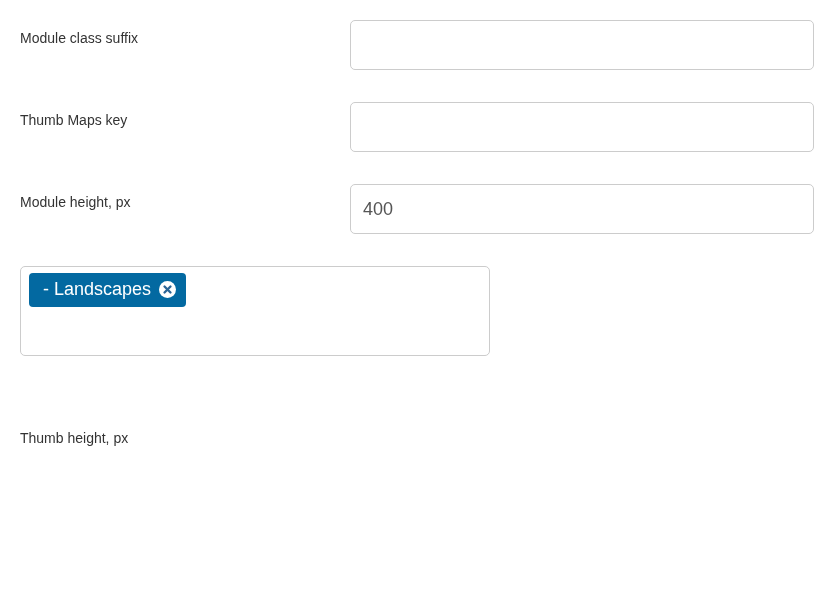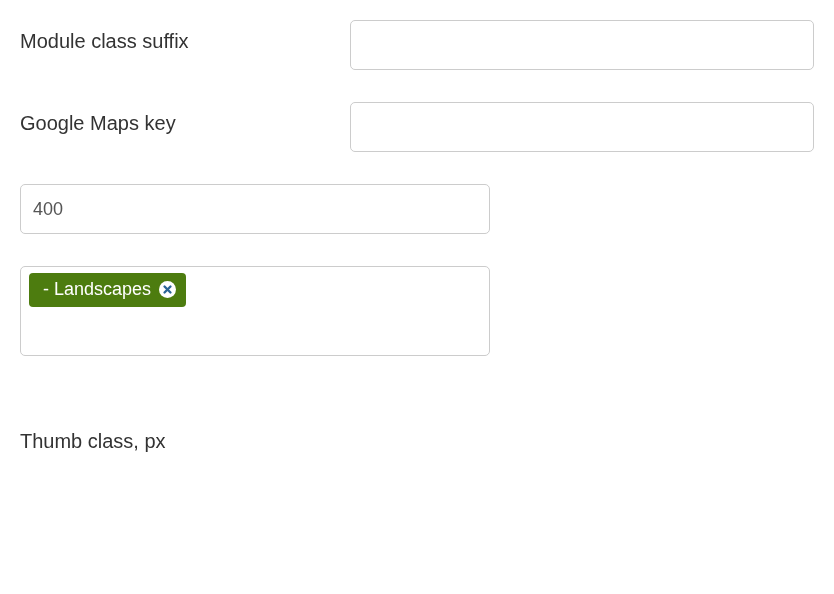--- a/index.html
+++ b/index.html
@@ -21,21 +21,21 @@
       margin-bottom: 32px;
     }
     .form-row:last-child {
       margin-bottom: 0;
     }
     .form-label {
       width: 330px;
       flex-shrink: 0;
       padding-top: 10px;
       color: #333;
-      font-size: 20px;
+      font-size: 14px;
       font-weight: 400;
     }
     .form-control {
       flex: 1;
     }
     .text-input {
       width: 100%;
       max-width: 470px;
       height: 44px;
       padding: 24px 12px;
@@ -55,21 +55,21 @@
       border-radius: 5px;
       background: #fff;
       display: flex;
       flex-wrap: wrap;
       align-items: flex-start;
       gap: 4px;
     }
     .tag {
       display: inline-flex;
       align-items: center;
-      background: #4d7c0f;
+      background: #0369a1;
       color: #fff;
       padding: 6px 10px 6px 14px;
       border-radius: 4px;
       font-size: 18px;
       line-height: 1.2;
       gap: 8px;
     }
     .tag-remove {
       display: inline-flex;
       align-items: center;
@@ -86,27 +86,28 @@
 <body>
 
 <div class="form-row">
   <label class="form-label">Module class suffix</label>
   <div class="form-control">
     <input type="text" class="text-input" value="" style="">
   </div>
 </div>
 
 <div class="form-row">
-  <label class="form-label">Google Maps key</label>
+  <label class="form-label">Thumb Maps key</label>
   <div class="form-control">
     <input type="text" class="text-input" value="" style="">
   </div>
 </div>
 
 <div class="form-row">
+  <label class="form-label">Module height, px</label>
   <div class="form-control">
     <input type="text" class="text-input" value="400" style="">
   </div>
 </div>
 
 <div class="form-row">
   <div class="form-control">
     <div class="tag-input">
       <span class="tag">
         <span>- Landscapes</span>
@@ -118,14 +119,14 @@
         </span>
       </span>
     </div>
   </div>
 </div>
 
 <div class="form-row">
 </div>
 
 <div class="form-row">
-  <label class="form-label">Thumb class, px</label>
+  <label class="form-label">Thumb height, px</label>
 </div>
 
 </body></html>

